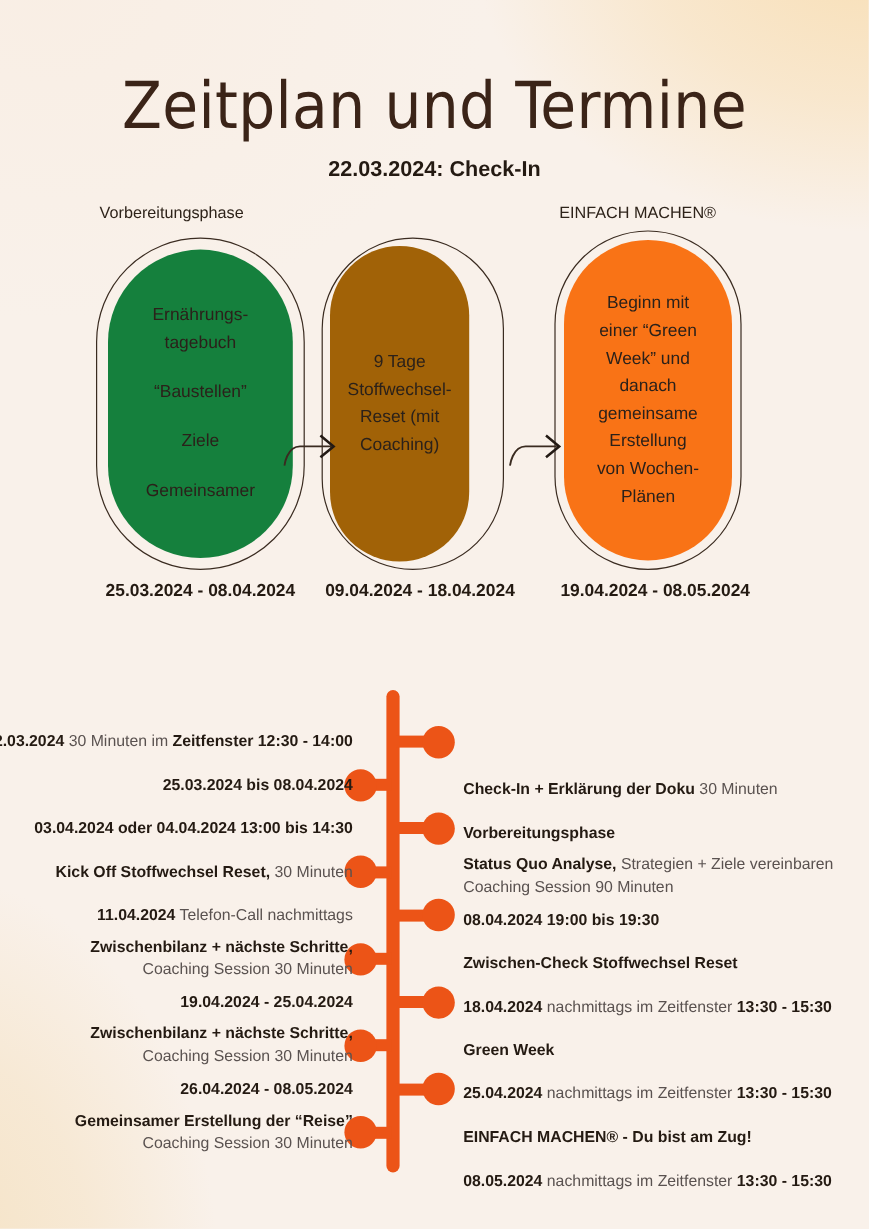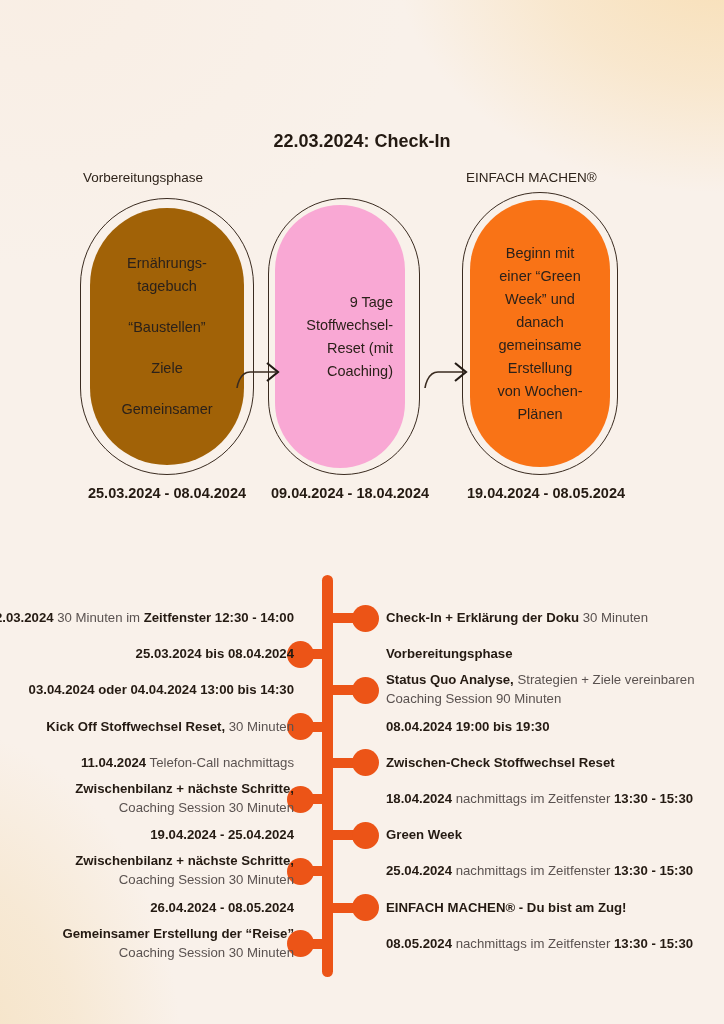--- a/index.html
+++ b/index.html
@@ -159,52 +159,54 @@
   .tl-text b { color: #241a12; font-weight: bold; }
   .tl-text .l2 { display: block; }
 
   .tl-text.side-left {
     right: 430px;        
     text-align: right;
   }
   .tl-text.side-right {
     left: 386px;
     text-align: left;
+    margin-top: 40px;
   }
   
   .tl-text.one  { top: -10px; }
   .tl-text.two  { top: -20px; }
 </style>
 </head>
 <body>
 
 <div id="poster"></div>
 
 <div id="content">
 
+  <div class="title">Zeitplan und Termine</div>
   <div class="subtitle">22.03.2024: Check-In</div>
 
   <div class="phase-caption left">Vorbereitungsphase</div>
   <div class="phase-caption right">EINFACH MACHEN®</div>
 
   <div id="phase-layer">
       <div class="pill-outline" style="left: 80px; top: 198px; width: 174px; height: 277px;"></div>
-      <div class="pill-fill" style="left: 90px; top: 208px; width: 154px; height: 257px; background: #a16207;">
+      <div class="pill-fill" style="left: 90px; top: 208px; width: 154px; height: 257px; background: #15803d;">
         <div class="pl">Ernährungs-</div>
         <div class="pl">tagebuch</div>
         <div class="gap"></div>
         <div class="pl">“Baustellen”</div>
         <div class="gap"></div>
         <div class="pl">Ziele</div>
         <div class="gap"></div>
         <div class="pl">Gemeinsamer</div>
       </div>
       <div class="pill-dates" style="left: 62px; width: 210px; top: 485px;">25.03.2024 - 08.04.2024</div>
       <div class="pill-outline" style="left: 268px; top: 198px; width: 152px; height: 277px;"></div>
-      <div class="pill-fill" style="left: 275px; top: 205px; width: 130px; height: 263px; background: #f9a8d4; align-items: flex-end;">
+      <div class="pill-fill" style="left: 275px; top: 205px; width: 116px; height: 263px; background: #a16207;">
         <div class="pl">9 Tage</div>
         <div class="pl">Stoffwechsel-</div>
         <div class="pl">Reset (mit</div>
         <div class="pl">Coaching)</div>
       </div>
       <div class="pill-dates" style="left: 250px; width: 200px; top: 485px;">09.04.2024 - 18.04.2024</div>
       <div class="pill-outline" style="left: 462px; top: 192px; width: 156px; height: 283px;"></div>
       <div class="pill-fill" style="left: 470px; top: 200px; width: 140px; height: 267px; background: #f97316;">
         <div class="pl">Beginn mit</div>
         <div class="pl">einer “Green</div>

